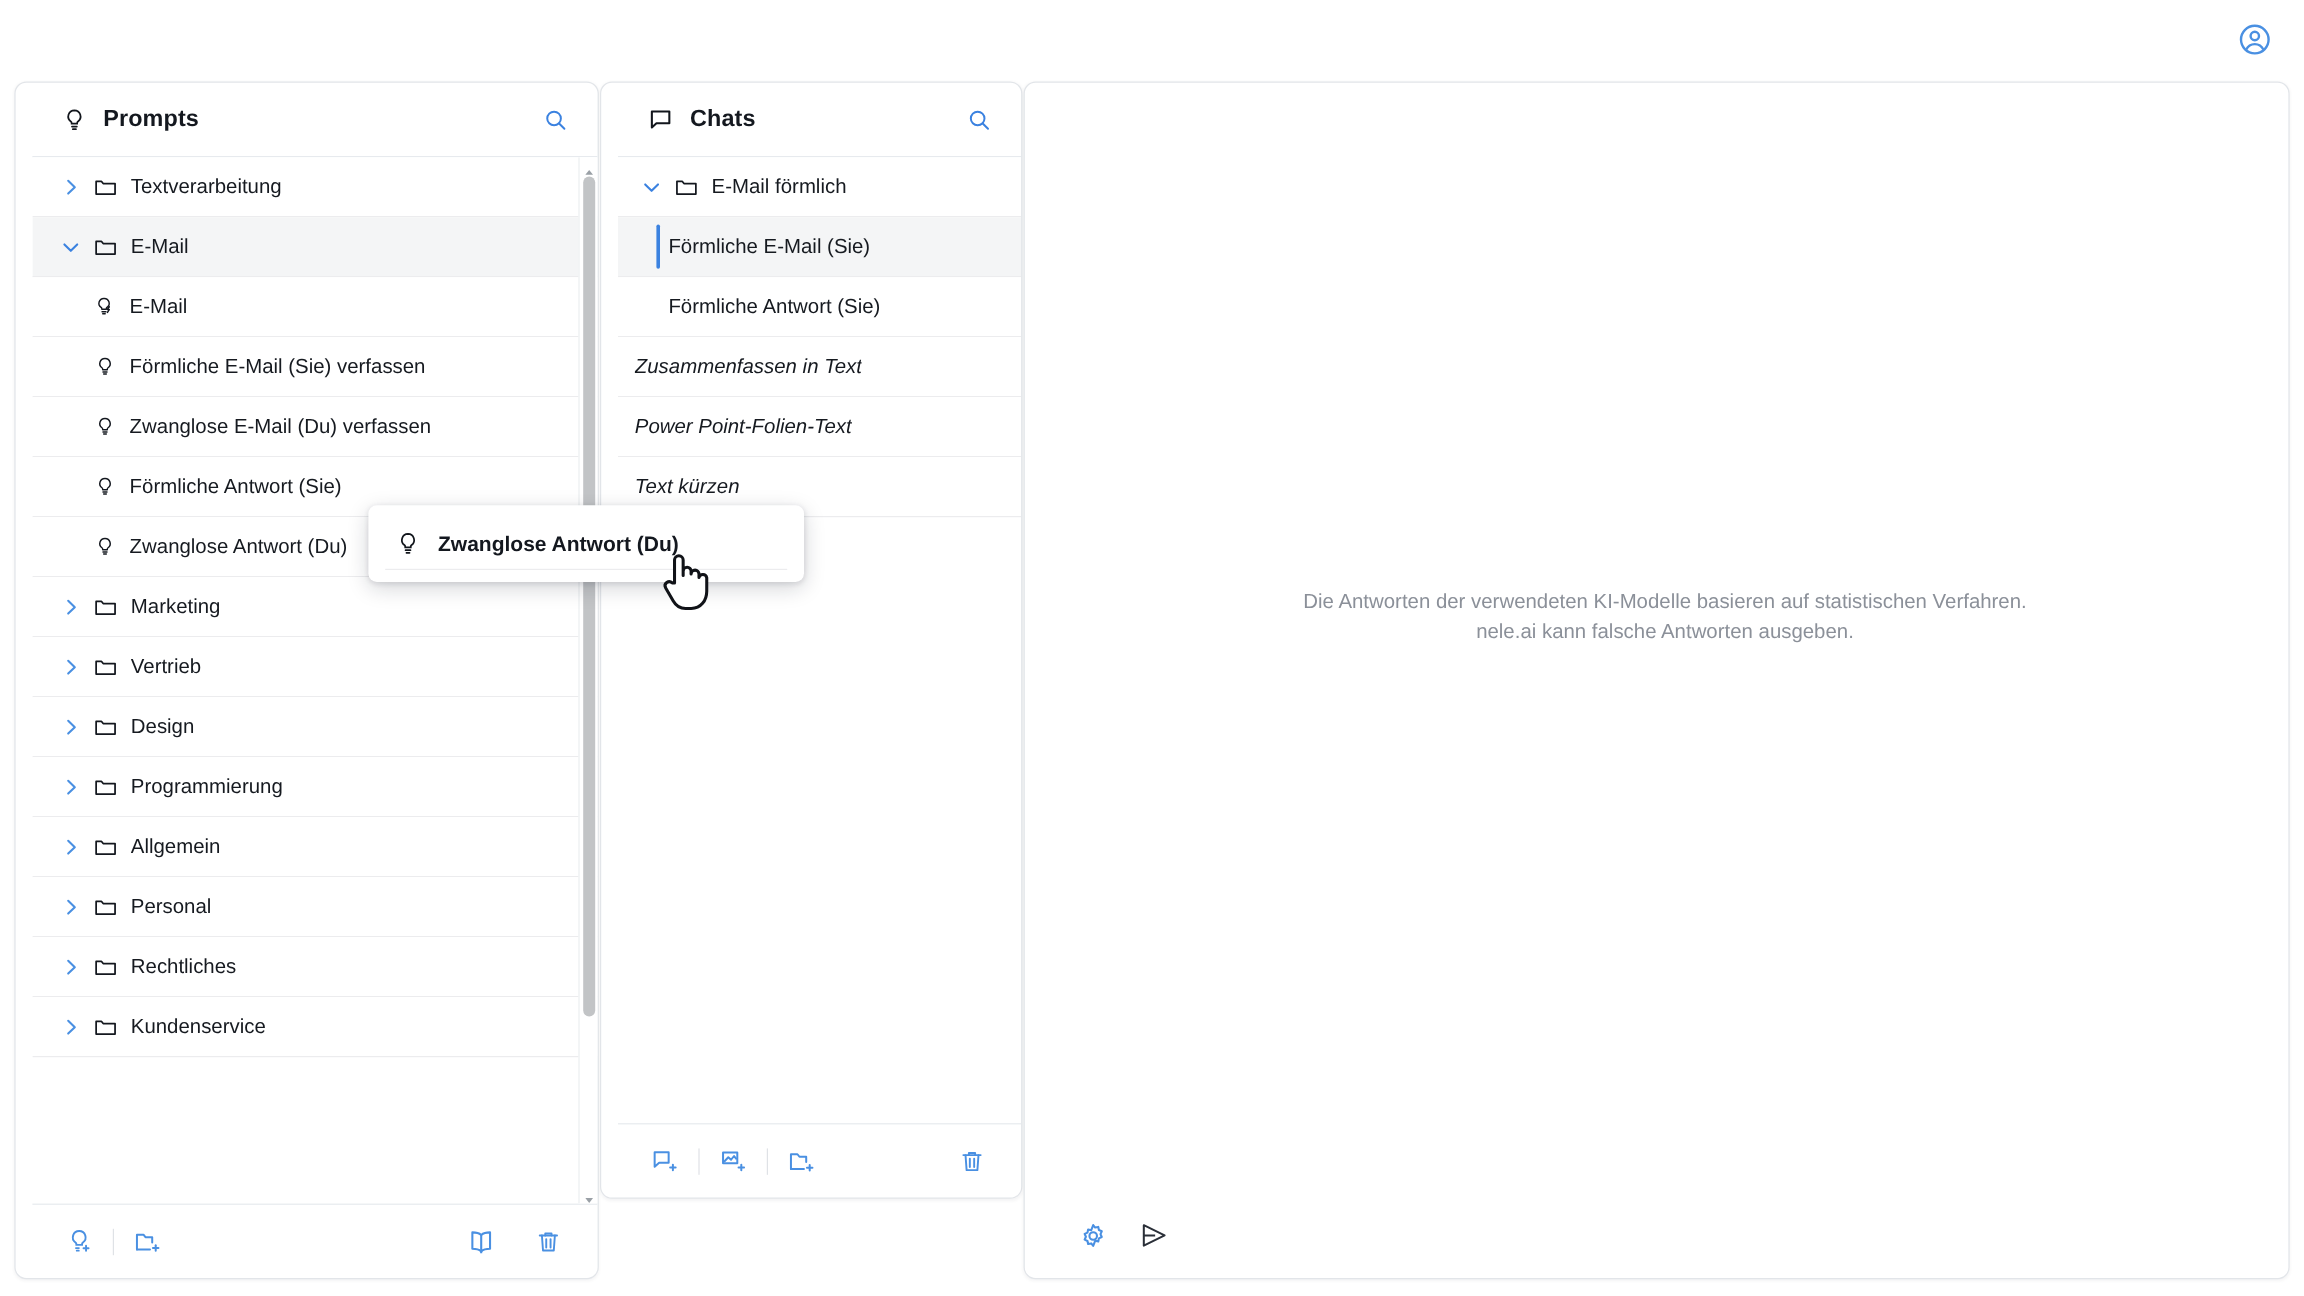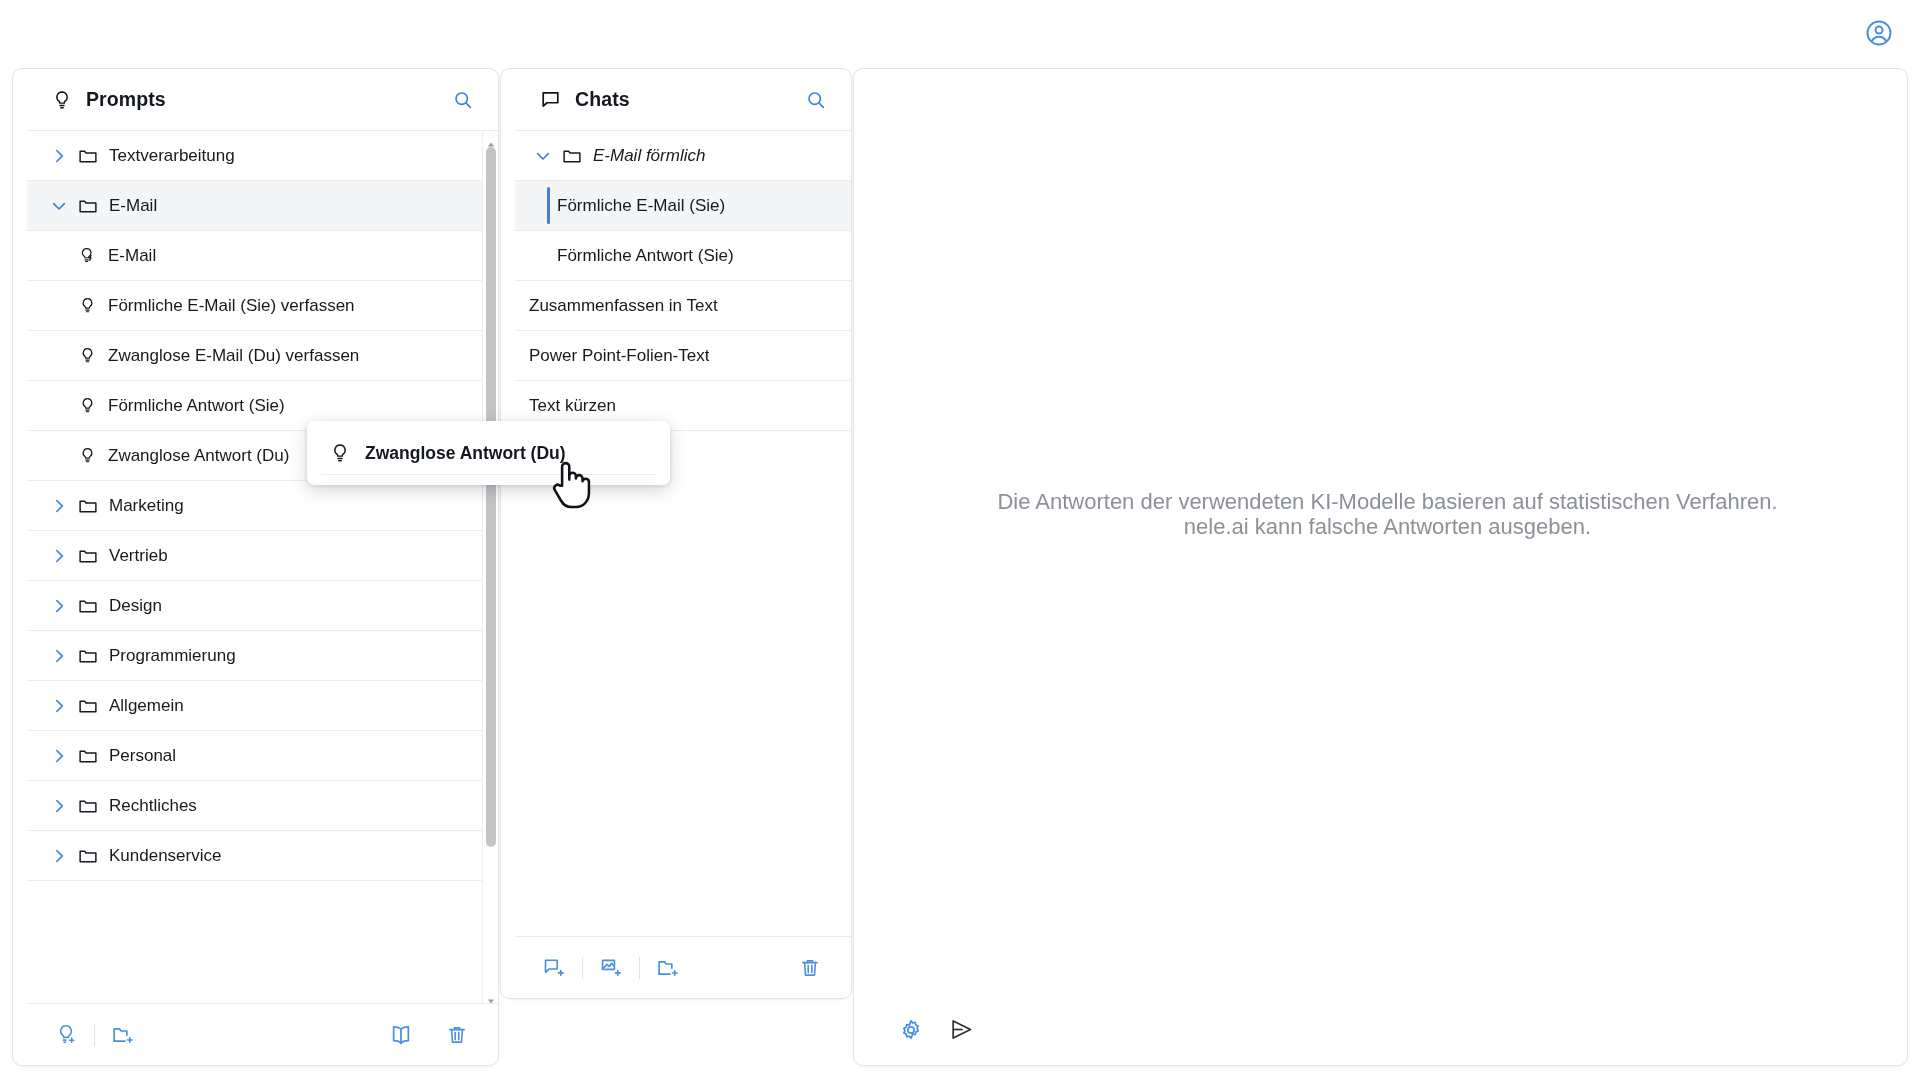--- a/index.html
+++ b/index.html
@@ -65,27 +65,27 @@
     background:#fff;
   }
   .row.selected { background:#f4f5f6; }
   .row .chev { width:28px; min-width:28px; display:flex; align-items:center; justify-content:center; }
   .row .folder { width:30px; min-width:30px; display:flex; align-items:center; justify-content:center; margin-right:6px;}
   .row .bulb { width:28px; min-width:28px; display:flex; align-items:center; justify-content:center; margin-right:7px;}
   .row .lbl { white-space:nowrap; overflow:hidden; text-overflow:ellipsis; }
 
   .row.lvl0 { padding-left:18px;text-align:center; }
   .row.lvl1-prompt { padding-left:46px; }
-  .row.lvl0-chat  { padding-left:14px;font-style:italic; }
+  .row.lvl0-chat  { padding-left:14px; }
   .row.lvl1-chat  { padding-left:32px; }
   .row .accent {
     position:absolute; left:32px; top:6px; bottom:6px; width:2.5px; background:#3b82e0; border-radius:2px;
   }
   .row.lvl1-chat .lbl { padding-left:10px; }
-  .row.plain { padding-left:14px; }
+  .row.plain { padding-left:14px;font-style:italic; }
 
   
   .vscroll {
     position:absolute; right:0; top:0; bottom:0; width:16px;
     background:#fff; border-left:1px solid #eceef0;
   }
   .vscroll .track { position:absolute; top:14px; bottom:14px; left:3px; width:10px; background:#fff; }
   .vscroll .thumb {
     position:absolute; left:3px; top:16px; width:10px; height:700px;
     background:#c2c4c6; border-radius:5px;
@@ -108,21 +108,21 @@
   }
   .vdiv { width:1px; height:22px; background:#dfe2e6; margin:0 9px; }
   .spacer { flex:1; }
 
   
   .main-body {
     flex:1; display:flex; align-items:center; justify-content:center;
     position:relative;
   }
   .disclaimer {
-    text-align:center; color:#8b9099; font-size:22px; line-height:25.5px;
+    text-align:center; color:#8b9099; font-size:17px; line-height:25.5px;
     margin-top:-34px;
   }
   .composer {
     height:72px; min-height:72px;
     display:flex; align-items:center; padding:0 24px 0 26px; gap:0;
     border-top:1px solid transparent;
   }
   .gear { width:34px; height:34px; display:flex; align-items:center; justify-content:center; cursor:pointer; }
   .inputwrap {
     flex:1; height:44px; margin-left:19px;

